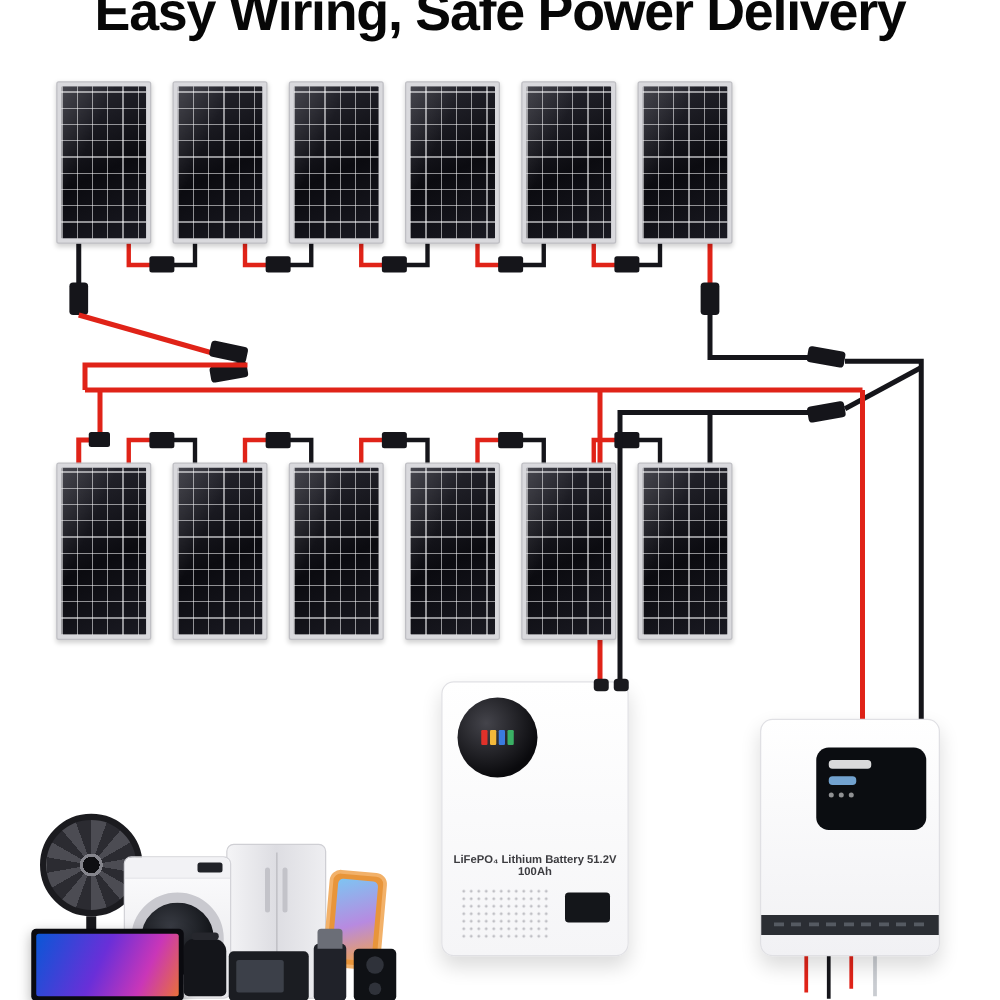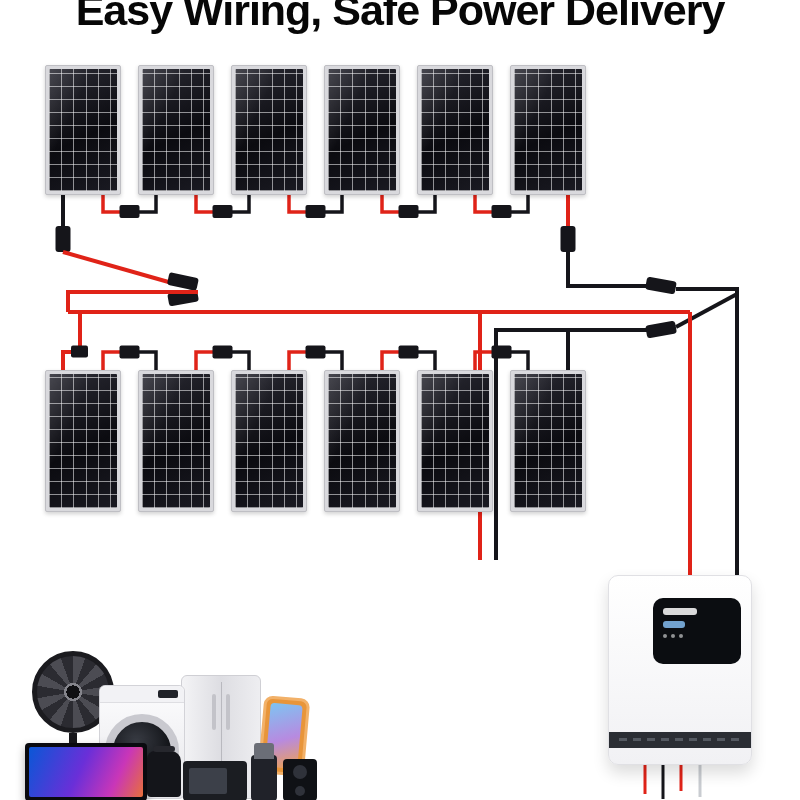--- a/index.html
+++ b/index.html
@@ -184,20 +184,35 @@
     </g>
 
     <g>
       <path class="w-red" stroke-width="3" d="M645 750 V794"></path>
       <path class="w-black" stroke-width="3" d="M663 750 V799"></path>
       <path class="w-red" stroke-width="3" d="M681 750 V791"></path>
       <path class="w-gray" stroke-width="3" d="M700 750 V797"></path>
     </g>
   </svg>
 
+  <div class="battery">
+    <div class="battery-gland gland-a"></div>
+    <div class="battery-gland gland-b"></div>
+    <div class="battery-speaker">
+      <div class="battery-logo">
+        <span style="background:#e0312a"></span>
+          <span style="background:#f2b83a"></span>
+        <span style="background:#3a7be0"></span>
+          <span style="background:#3ab064"></span>
+      </div>
+    </div>
+    <div class="battery-label">LiFePO₄ Lithium Battery 51.2V 100Ah</div>
+    <div class="battery-screen"></div>
+    <div class="battery-vents"></div>
+  </div>
 
   <div class="inverter">
     <div class="inverter-screen">
       <div class="inv-pill a"></div>
       <div class="inv-pill b"></div>
       <div class="inv-dots">
           <i></i>
           <i></i>
           <i></i>
         </div>

